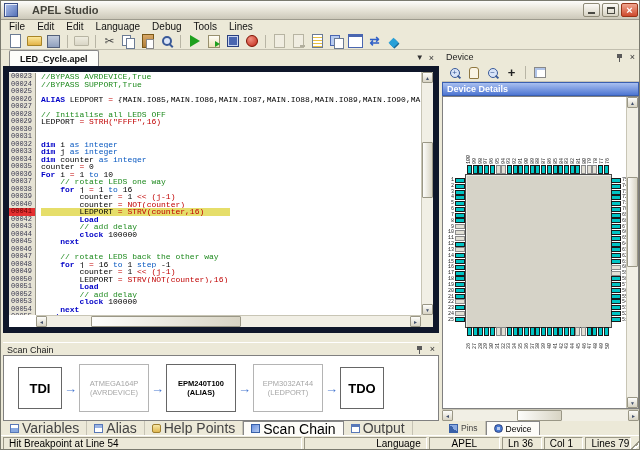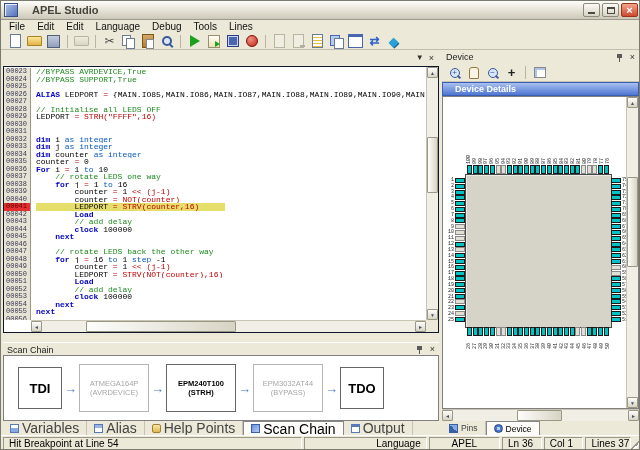--- a/index.html
+++ b/index.html
@@ -49,21 +49,21 @@
   .i-zoomin::before{content:'+';width:8px;height:8px;border:1px solid #3A5A98;border-radius:50%;font-size:8px;line-height:7px;text-align:center;color:#3A5A98;background:#D8E4F8}
   .i-zoomin::after,.i-zoomout::after{content:'';position:absolute;width:2px;height:4px;background:#3A5A98;transform:rotate(-45deg);right:3px;bottom:1px}
   .i-zoomout::before{content:'−';width:8px;height:8px;border:1px solid #3A5A98;border-radius:50%;font-size:8px;line-height:7px;text-align:center;color:#3A5A98;background:#D8E4F8}
   .i-hand::before{content:'';width:8px;height:10px;background:#FAF4E4;border:1px solid #907840;border-radius:3px 3px 1px 1px}
   .i-plus::before{content:'+';font-size:13px;font-weight:bold;color:#222;line-height:12px}
   .i-select::before{content:'';width:10px;height:9px;background:#fff;border:1px solid #888;box-shadow:inset 2px 2px 0 #B0C4E8}
   
   .tabbar{position:absolute;left:2px;top:49px;width:436px;height:16px;display:flex;align-items:flex-end}
   .etab{height:15px;background:#FDFDFA;border:1px solid #888;border-bottom:none;border-radius:2px 2px 0 0;padding:0 10px;font-size:9px;font-weight:bold;color:#111;display:flex;align-items:center;margin-left:6px}
   .tab-ctrl{margin-left:auto;display:flex;gap:5px;padding:0 5px 3px 0;font-size:8px;color:#333}
-  .editor{position:absolute;left:2px;top:65px;width:436px;height:267px;background:#fff;border:1px solid #0f172a;box-sizing:border-box;overflow:hidden}
+  .editor{position:absolute;left:2px;top:65px;width:436px;height:267px;background:#fff;border:6px solid #0f172a;box-sizing:border-box;overflow:hidden}
   .code-rows{position:absolute;left:0;top:1px;right:12px;bottom:12px;overflow:hidden;font-family:"Liberation Mono",monospace;font-size:8px;line-height:7.5px;white-space:pre}
   .code-row{display:flex;height:7.5px}
   .gut{width:27px;flex:none;background:#E6E3D5;color:#383850;padding-left:2px;border-right:1px solid #9A9788;font-size:7px;box-sizing:border-box}
   .gut.bp{background:#E43030;color:#650000;font-weight:normal}
   .cl{padding-left:5px;flex:1;overflow:hidden}
   .hl{background:#E6DE6A;display:inline-block;padding-right:26px}
   .s-k{color:#0000C8;font-weight:bold}
   .s-t{color:#0858C0}
   .s-c{color:#1E8A1E}
   .s-o{color:#C00000}
@@ -104,21 +104,21 @@
   .mi-alias{background:#fff;border:1px solid #5878B8;box-shadow:inset 0 3px 0 #9AB4E4}
   .mi-breakpoints{background:linear-gradient(#F8E8A8,#E0B850);border:1px solid #A08030;border-radius:2px}
   .mi-scanchain{background:linear-gradient(135deg,#6890E0,#B8CCF0);border:1px solid #3860A8}
   .mi-output{background:#fff;border:1px solid #5878B8;border-top:3px solid #5878B8}
   .mi-pins{background:linear-gradient(45deg,#3860A8 50%,#88A8E0 50%);border:1px solid #3860A8}
   .mi-device{background:radial-gradient(circle,#B8CCF0 30%,#4878D0 31%);border:1px solid #2A4080;border-radius:50%}
   
   .devpanel{position:absolute;left:441px;top:49px;width:197px;height:385px}
   .dp-hdr{height:14px;display:flex;align-items:center;font-size:9px;color:#222;padding:0 4px}
   .dp-toolbar{height:17px;display:flex;align-items:center;gap:2px;padding-left:4px;border-bottom:1px solid #C8C5B5}
-  .dp-details{height:14px;background:linear-gradient(#A9C0F0,#4E76D2);color:#fff;font-weight:bold;font-size:9px;display:flex;align-items:center;padding-left:12px;border:1px solid #3A5FB0;box-sizing:border-box}
+  .dp-details{height:14px;background:linear-gradient(#A9C0F0,#4E76D2);color:#fff;font-weight:bold;font-size:9px;display:flex;align-items:center;padding-left:4px;border:1px solid #3A5FB0;box-sizing:border-box}
   .dp-content{position:absolute;top:46px;left:0;right:0;bottom:26px;background:#fff;border:1px solid #808080;box-sizing:border-box;overflow:hidden}
   .dp-vscroll{position:absolute;right:0;top:0;bottom:0;width:12px;background:#F1EFE5;border-left:1px solid #C8C5B5;box-sizing:border-box}
   .dp-vscroll .sb-btn{width:11px;height:11px}
   .dp-vscroll .up{position:absolute;top:0}.dp-vscroll .down{position:absolute;bottom:0}
   .dp-hscroll{position:absolute;left:0;right:0;bottom:14px;height:12px;background:#F1EFE5;border-top:1px solid #C8C5B5;box-sizing:border-box}
   .dp-hscroll .sb-btn{width:11px;height:11px;position:absolute;top:0}
   .dp-hscroll .left{left:0}.dp-hscroll .right{right:0}
   .dp-tabs{position:absolute;bottom:0;left:0;right:0;height:14px;display:flex;font-size:8.5px;color:#444;align-items:stretch}
   
   .chip-area{position:absolute;left:3px;top:54px;width:184px;height:212px}
@@ -193,20 +193,21 @@
     <span class="tbicon i-doc dim"></span>
     <span class="tbicon i-doc2 dim"></span>
     <span class="tbicon i-list"></span>
     <span class="tbicon i-pages"></span>
     <span class="tbicon i-window"></span>
     <span class="tbicon i-swap"></span>
     <span class="tbicon i-diamond"></span>
   </div>
 
 <div class="tabbar">
+  <div class="etab">LED_Cycle.apel</div>
   <div class="tab-ctrl">
     <span>▼</span>
     <span style="font-size:9px">×</span>
   </div>
 </div>
 
 <div class="editor">
   <div class="code-rows"><div class="code-row"><span class="gut">00023</span><span class="cl"><span class="s-c">//BYPASS AVRDEVICE,True</span></span></div><div class="code-row"><span class="gut">00024</span><span class="cl"><span class="s-c">//BYPASS SUPPORT,True</span></span></div><div class="code-row"><span class="gut">00025</span><span class="cl"></span></div><div class="code-row"><span class="gut">00026</span><span class="cl"><span class="s-k">ALIAS</span><span class="s-p"> LEDPORT </span><span class="s-o">=</span><span class="s-p"> {MAIN.IO85,MAIN.IO86,MAIN.IO87,MAIN.IO88,MAIN.IO89,MAIN.IO90,MAIN.IO91,MAIN.IO92}</span></span></div><div class="code-row"><span class="gut">00027</span><span class="cl"></span></div><div class="code-row"><span class="gut">00028</span><span class="cl"><span class="s-c">// Initialise all LEDS OFF</span></span></div><div class="code-row"><span class="gut">00029</span><span class="cl"><span class="s-p">LEDPORT </span><span class="s-o">=</span><span class="s-p"> </span><span class="s-f">STRH("FFFF",16)</span></span></div><div class="code-row"><span class="gut">00030</span><span class="cl"></span></div><div class="code-row"><span class="gut">00031</span><span class="cl"></span></div><div class="code-row"><span class="gut">00032</span><span class="cl"><span class="s-k">dim</span><span class="s-p"> i </span><span class="s-t">as</span><span class="s-p"> </span><span class="s-t">integer</span></span></div><div class="code-row"><span class="gut">00033</span><span class="cl"><span class="s-k">dim</span><span class="s-p"> j </span><span class="s-t">as</span><span class="s-p"> </span><span class="s-t">integer</span></span></div><div class="code-row"><span class="gut">00034</span><span class="cl"><span class="s-k">dim</span><span class="s-p"> counter </span><span class="s-t">as</span><span class="s-p"> </span><span class="s-t">integer</span></span></div><div class="code-row"><span class="gut">00035</span><span class="cl"><span class="s-p">counter </span><span class="s-o">=</span><span class="s-p"> 0</span></span></div><div class="code-row"><span class="gut">00036</span><span class="cl"><span class="s-k">For</span><span class="s-p"> i </span><span class="s-o">=</span><span class="s-p"> 1 </span><span class="s-t">to</span><span class="s-p"> 10</span></span></div><div class="code-row"><span class="gut">00037</span><span class="cl"><span class="s-p">    </span><span class="s-c">// rotate LEDS one way</span></span></div><div class="code-row"><span class="gut">00038</span><span class="cl"><span class="s-p">    </span><span class="s-k">for</span><span class="s-p"> j </span><span class="s-o">=</span><span class="s-p"> 1 </span><span class="s-t">to</span><span class="s-p"> 16</span></span></div><div class="code-row"><span class="gut">00039</span><span class="cl"><span class="s-p">        counter </span><span class="s-o">=</span><span class="s-p"> 1 </span><span class="s-o">&lt;&lt;</span><span class="s-p"> </span><span class="s-o">(j-1)</span></span></div><div class="code-row"><span class="gut">00040</span><span class="cl"><span class="s-p">        counter </span><span class="s-o">=</span><span class="s-p"> </span><span class="s-f">NOT(counter)</span></span></div><div class="code-row"><span class="gut bp">00041</span><span class="cl"><span class="hl"><span class="s-p">        LEDPORT </span><span class="s-o">=</span><span class="s-p"> </span><span class="s-f">STRV(counter,16)</span></span></span></div><div class="code-row"><span class="gut">00042</span><span class="cl"><span class="s-p">        </span><span class="s-k">Load</span></span></div><div class="code-row"><span class="gut">00043</span><span class="cl"><span class="s-p">        </span><span class="s-c">// add delay</span></span></div><div class="code-row"><span class="gut">00044</span><span class="cl"><span class="s-p">        </span><span class="s-k">clock</span><span class="s-p"> 100000</span></span></div><div class="code-row"><span class="gut">00045</span><span class="cl"><span class="s-p">    </span><span class="s-k">next</span></span></div><div class="code-row"><span class="gut">00046</span><span class="cl"></span></div><div class="code-row"><span class="gut">00047</span><span class="cl"><span class="s-p">    </span><span class="s-c">// rotate LEDS back the other way</span></span></div><div class="code-row"><span class="gut">00048</span><span class="cl"><span class="s-p">    </span><span class="s-k">for</span><span class="s-p"> j </span><span class="s-o">=</span><span class="s-p"> 16 </span><span class="s-t">to</span><span class="s-p"> 1 </span><span class="s-t">step</span><span class="s-p"> -1</span></span></div><div class="code-row"><span class="gut">00049</span><span class="cl"><span class="s-p">        counter </span><span class="s-o">=</span><span class="s-p"> 1 </span><span class="s-o">&lt;&lt;</span><span class="s-p"> </span><span class="s-o">(j-1)</span></span></div><div class="code-row"><span class="gut">00050</span><span class="cl"><span class="s-p">        LEDPORT </span><span class="s-o">=</span><span class="s-p"> </span><span class="s-f">STRV(NOT(counter),16)</span></span></div><div class="code-row"><span class="gut">00051</span><span class="cl"><span class="s-p">        </span><span class="s-k">Load</span></span></div><div class="code-row"><span class="gut">00052</span><span class="cl"><span class="s-p">        </span><span class="s-c">// add delay</span></span></div><div class="code-row"><span class="gut">00053</span><span class="cl"><span class="s-p">        </span><span class="s-k">clock</span><span class="s-p"> 100000</span></span></div><div class="code-row"><span class="gut">00054</span><span class="cl"><span class="s-p">    </span><span class="s-k">next</span></span></div><div class="code-row"><span class="gut">00055</span><span class="cl"><span class="s-k">next</span></span></div><div class="code-row"><span class="gut">00056</span><span class="cl"></span></div></div>
   <div class="ed-vscroll">
     <div class="sb-btn up">▲</div>
@@ -234,26 +235,26 @@
         <span>TDI</span>
       </div>
       <span class="sc-arrow">→</span>
       <div class="sc-node sc-dev sc-dim">
         <span>ATMEGA164P</span>
         <span class="sub">(AVRDEVICE)</span>
       </div>
       <span class="sc-arrow">→</span>
       <div class="sc-node sc-dev sc-main">
         <span>EPM240T100</span>
-        <span class="sub">(STRH)</span>
+        <span class="sub">(ALIAS)</span>
       </div>
       <span class="sc-arrow">→</span>
       <div class="sc-node sc-dev sc-dim">
         <span>EPM3032AT44</span>
-        <span class="sub">(BYPASS)</span>
+        <span class="sub">(LEDPORT)</span>
       </div>
       <span class="sc-arrow">→</span>
       <div class="sc-node sc-end">
         <span>TDO</span>
       </div>
     </div>
 </div>
 
 <div class="btabs">
     <div class="btab">
@@ -537,15 +538,15 @@
       </div>
     </div>
 </div>
 
 <div class="statusbar">
   <div class="seg seg-msg">Hit Breakpoint at Line 54</div>
   <div class="seg seg-state">Language</div>
   <div class="seg seg-lang">APEL</div>
   <div class="seg seg-ln">Ln 36</div>
   <div class="seg seg-col">Col 1</div>
-  <div class="seg seg-lines">Lines 37</div>
+  <div class="seg seg-lines">Lines 79</div>
   <div class="grip"></div>
 </div>
 
 </body></html>

